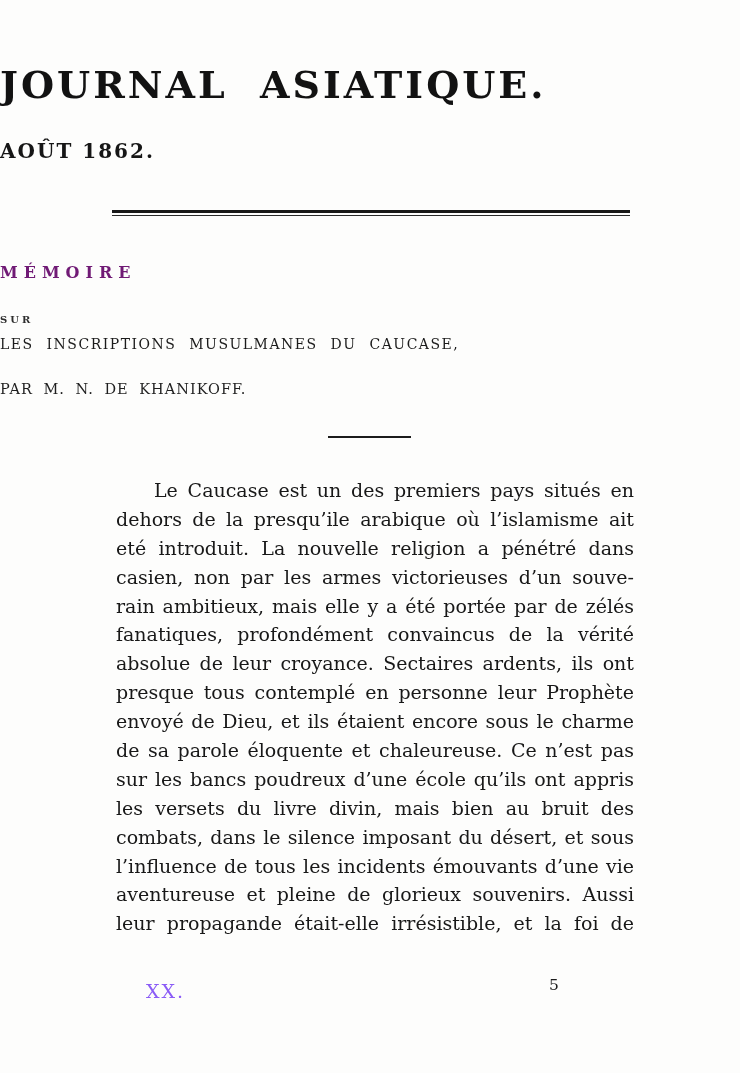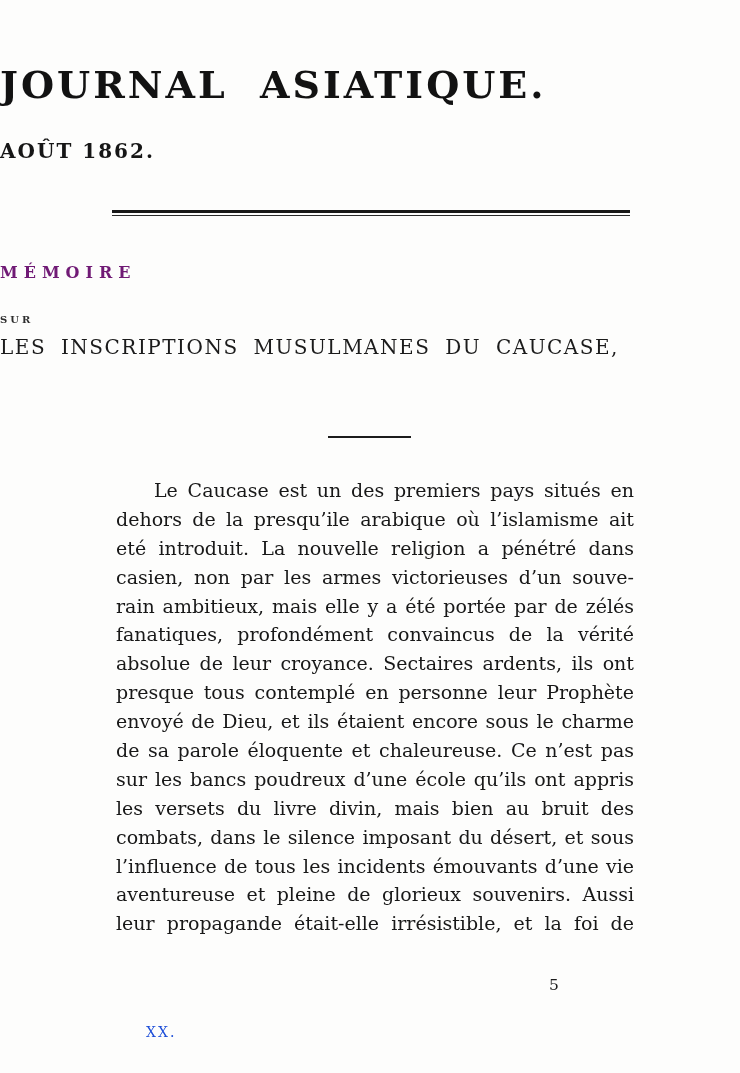--- a/index.html
+++ b/index.html
@@ -57,21 +57,21 @@
   }
   .sur-label {
     top: 315px;
     font-size: 10px;
     font-weight: bold;
     letter-spacing: 3px;
     color: #2e2e2e;
   }
   .article-title {
     top: 337px;
-    font-size: 20px;
+    font-size: 14px;
     letter-spacing: 1.5px;
     word-spacing: 7px;
     color: #1b1b1b;
   }
   .byline {
     top: 382px;
     font-size: 14.5px;
     letter-spacing: 1px;
     word-spacing: 5px;
     color: #1f1f1f;
@@ -98,25 +98,25 @@
     text-align-last: justify;
     -moz-text-align-last: justify;
     height: 28.9px;
     overflow: hidden;
   }
   .body-line.first {
     text-indent: 38px;
   }
   .signature-mark {
     position: absolute;
-    top: 1025px;
+    top: 982px;
     left: 146px;
-    font-size: 14px;
+    font-size: 19px;
     letter-spacing: 2px;
-    color: #1d4ed8;
+    color: #8b5cf6;
     line-height: 1;
   }
   .page-number {
     position: absolute;
     top: 978px;
     left: 549px;
     font-size: 15.5px;
     color: #1c1c1c;
     line-height: 1;
   }
@@ -131,20 +131,21 @@
   <div class="centered issue-date">AOÛT 1862.</div>
 
   <div class="double-rule"></div>
 
   <div class="centered memoire-heading">MÉMOIRE</div>
 
   <div class="centered sur-label">SUR</div>
 
   <div class="centered article-title">LES INSCRIPTIONS MUSULMANES DU CAUCASE,</div>
 
+  <div class="centered byline">PAR M. N. DE KHANIKOFF.</div>
 
   <div class="separator-rule"></div>
 
   <div class="body-paragraph">
     <div class="body-line first">Le Caucase est un des premiers pays situés en</div>
     <div class="body-line">dehors de la presqu’ile arabique où l’islamisme ait</div>
     <div class="body-line">eté introduit. La nouvelle religion a pénétré dans</div>
     <div class="body-line">casien, non par les armes victorieuses d’un souve-</div>
     <div class="body-line">rain ambitieux, mais elle y a été portée par de zélés</div>
     <div class="body-line">fanatiques, profondément convaincus de la vérité</div>

